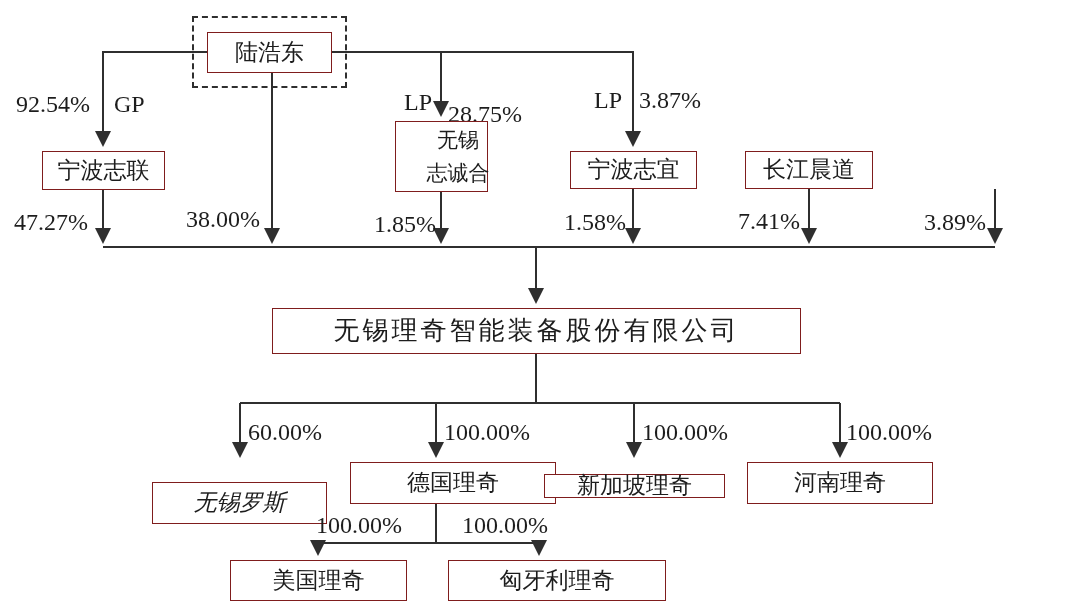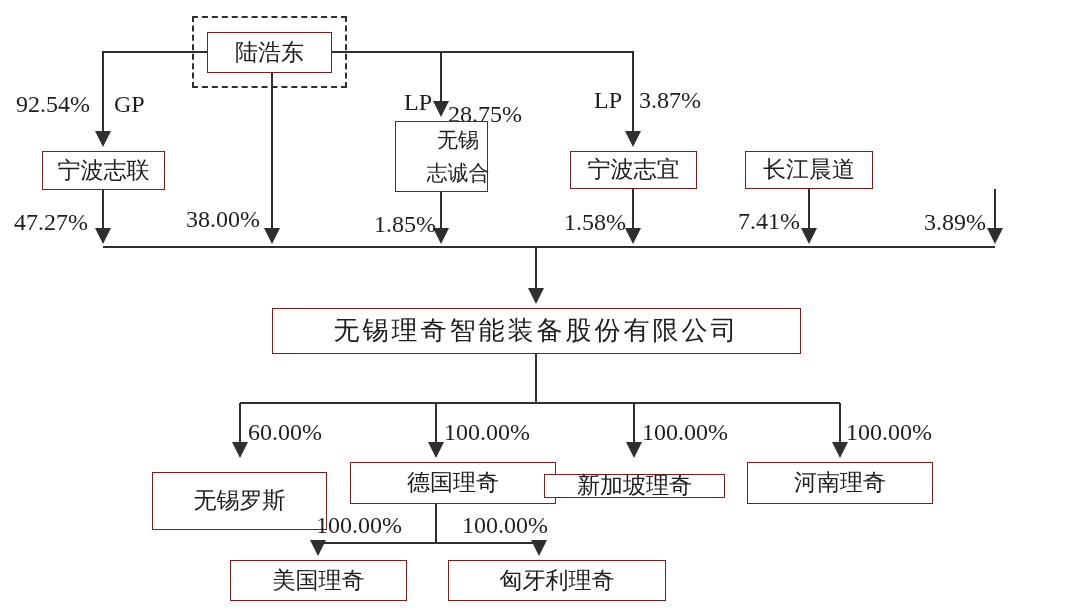--- a/index.html
+++ b/index.html
@@ -103,21 +103,21 @@
   <div class="lbl" style="left:738px;top:209px;">7.41%</div>
   <div class="lbl" style="left:924px;top:210px;">3.89%</div>
 
   <div class="node company" style="left:272px;top:308px;width:529px;height:46px;">无锡理奇智能装备股份有限公司</div>
 
   <div class="lbl" style="left:248px;top:420px;">60.00%</div>
   <div class="lbl" style="left:444px;top:420px;">100.00%</div>
   <div class="lbl" style="left:642px;top:420px;">100.00%</div>
   <div class="lbl" style="left:846px;top:420px;">100.00%</div>
 
-  <div class="node" style="left:152px;top:472px;width:175px;height:58px;">无锡罗斯</div>
+  <div class="node" style="left:152px;top:482px;width:175px;height:42px;font-style:italic;">无锡罗斯</div>
   <div class="node" style="left:350px;top:462px;width:206px;height:42px;">德国理奇</div>
   <div class="node" style="left:544px;top:462px;width:181px;height:24px;margin-top:12px;">新加坡理奇</div>
   <div class="node" style="left:747px;top:462px;width:186px;height:42px;">河南理奇</div>
 
   <div class="lbl" style="left:316px;top:513px;">100.00%</div>
   <div class="lbl" style="left:462px;top:513px;">100.00%</div>
 
   <div class="node" style="left:230px;top:560px;width:177px;height:41px;">美国理奇</div>
   <div class="node" style="left:448px;top:560px;width:218px;height:41px;">匈牙利理奇</div>
 

